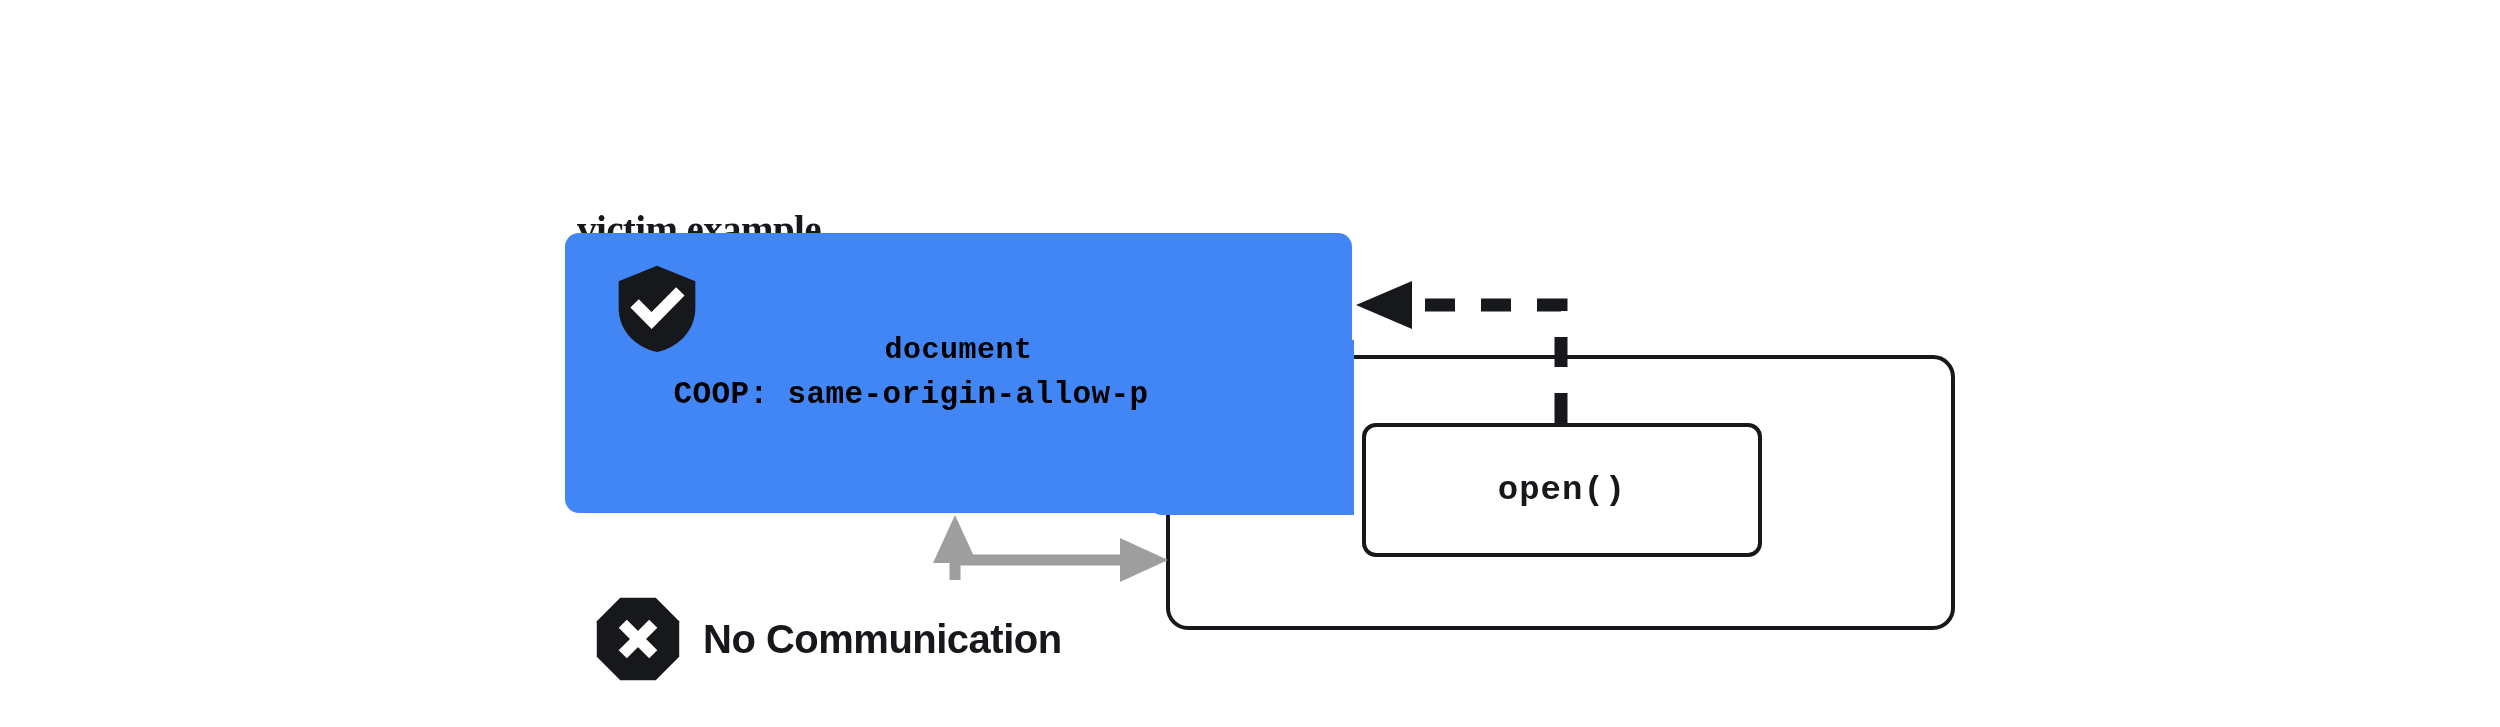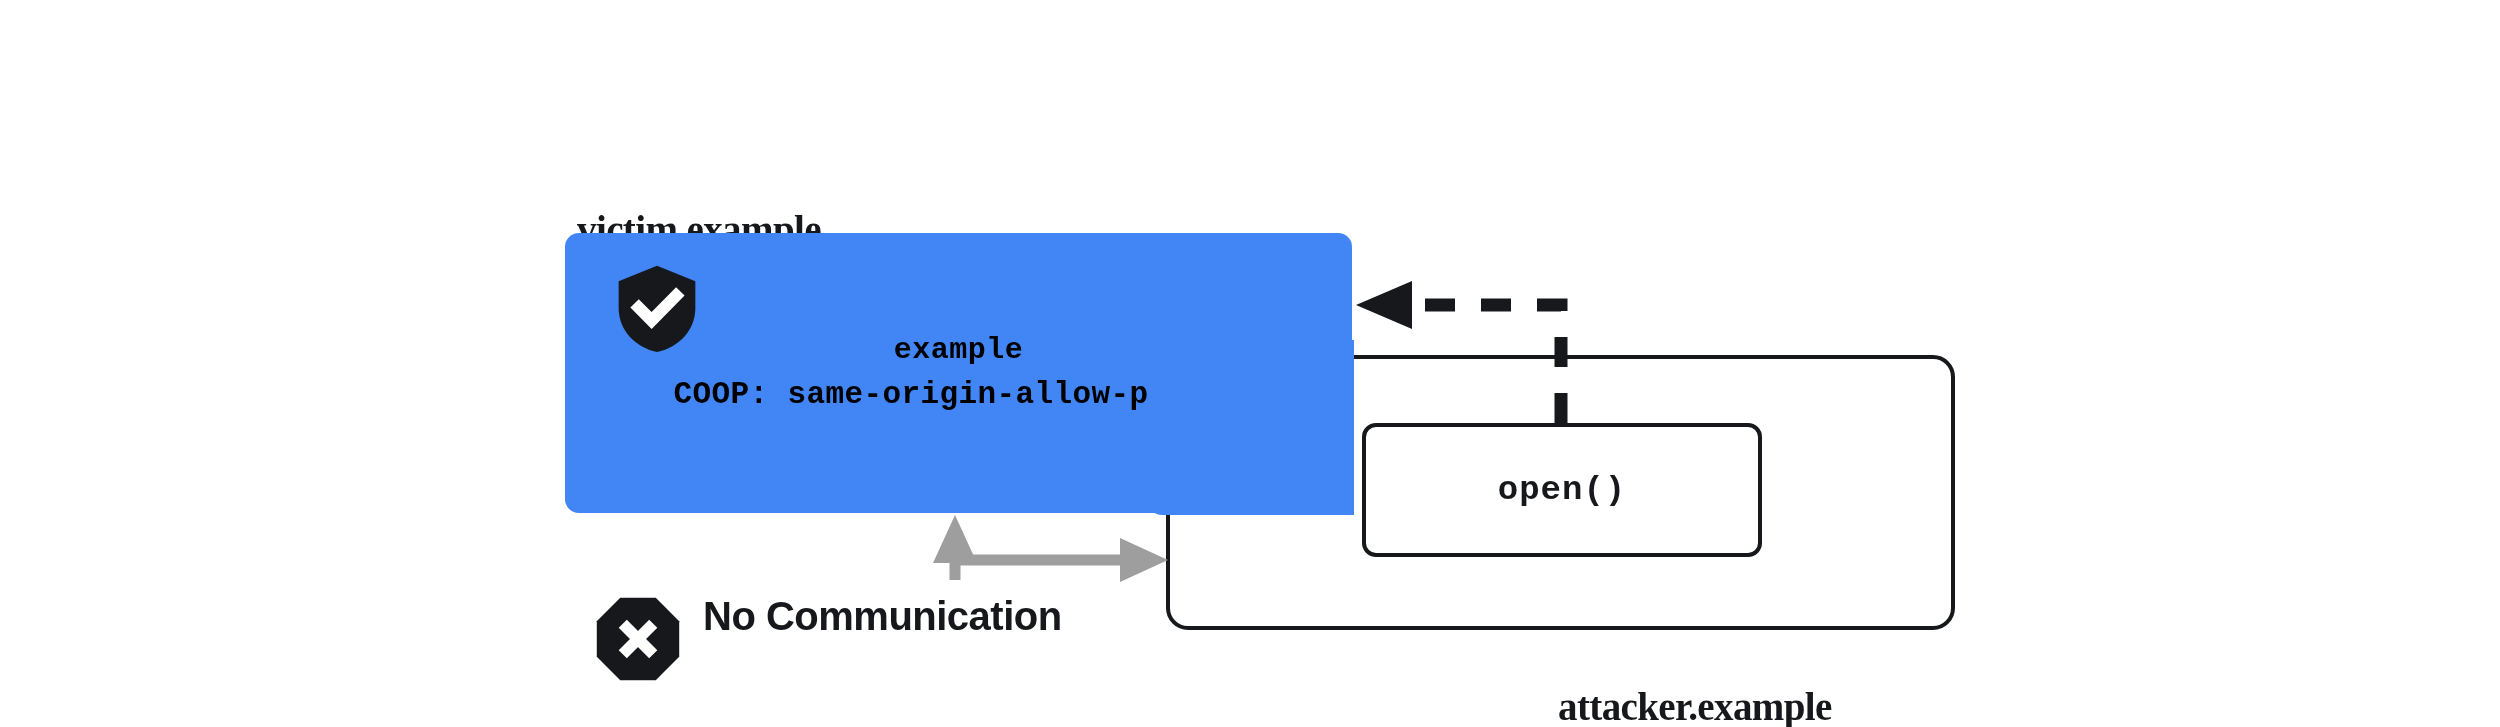--- a/index.html
+++ b/index.html
@@ -131,21 +131,21 @@
     height: 727px;
     pointer-events: none;
   }
 
   
   #nocomm-group {
     position: absolute;
     left: 595px;
     top: 596px;
     display: flex;
-    align-items: flex-start;
+    align-items: center;
     gap: 22px;
   }
   #nocomm-icon { width: 86px; height: 86px; display: block; }
   #nocomm-label {
     font-family: "Liberation Sans", sans-serif;
     font-weight: bold;
     font-size: 40px;
     letter-spacing: -0.5px;
     color: #17181b;
     white-space: nowrap;
@@ -158,21 +158,21 @@
 <div id="canvas">
 
   <div id="victim-label" class="origin-label">victim.example</div>
 
   <div id="victim-card">
     <svg id="shield-icon" viewBox="0 0 48 48">
       <path d="M24 2 L44 10 V24 C44 35.5 35.6 44.4 24 47 C12.4 44.4 4 35.5 4 24 V10 Z" fill="#17181b"></path>
       <path d="M14.5 23.8 L21.2 30.5 L34 17.5" fill="none" stroke="#ffffff" stroke-width="6.2" stroke-linecap="square" stroke-linejoin="miter"></path>
     </svg>
     <div id="victim-card-text">
-      <span id="doc-title">example</span>
+      <span id="doc-title">document</span>
       <span id="coop-line">COOP: same-origin-allow-popups</span>
     </div>
   </div>
 
   <div id="attacker-frame"></div>
   <div id="frame-mask"></div>
 
   <div id="open-box">
     <span id="open-label">open()</span>
   </div>
@@ -194,15 +194,14 @@
   </svg>
 
   <div id="nocomm-group">
     <svg id="nocomm-icon" viewBox="0 0 48 48">
       <polygon points="14.1,1 33.9,1 47,14.1 47,33.9 33.9,47 14.1,47 1,33.9 1,14.1" fill="#17181b"></polygon>
       <path d="M15.5 15.5 L32.5 32.5 M32.5 15.5 L15.5 32.5" stroke="#ffffff" stroke-width="6.4" stroke-linecap="butt"></path>
     </svg>
     <div id="nocomm-label">No Communication</div>
   </div>
 
-  <div id="attacker-label" class="origin-label">attacker.example</div>
 
 </div>
 
 </body></html>

